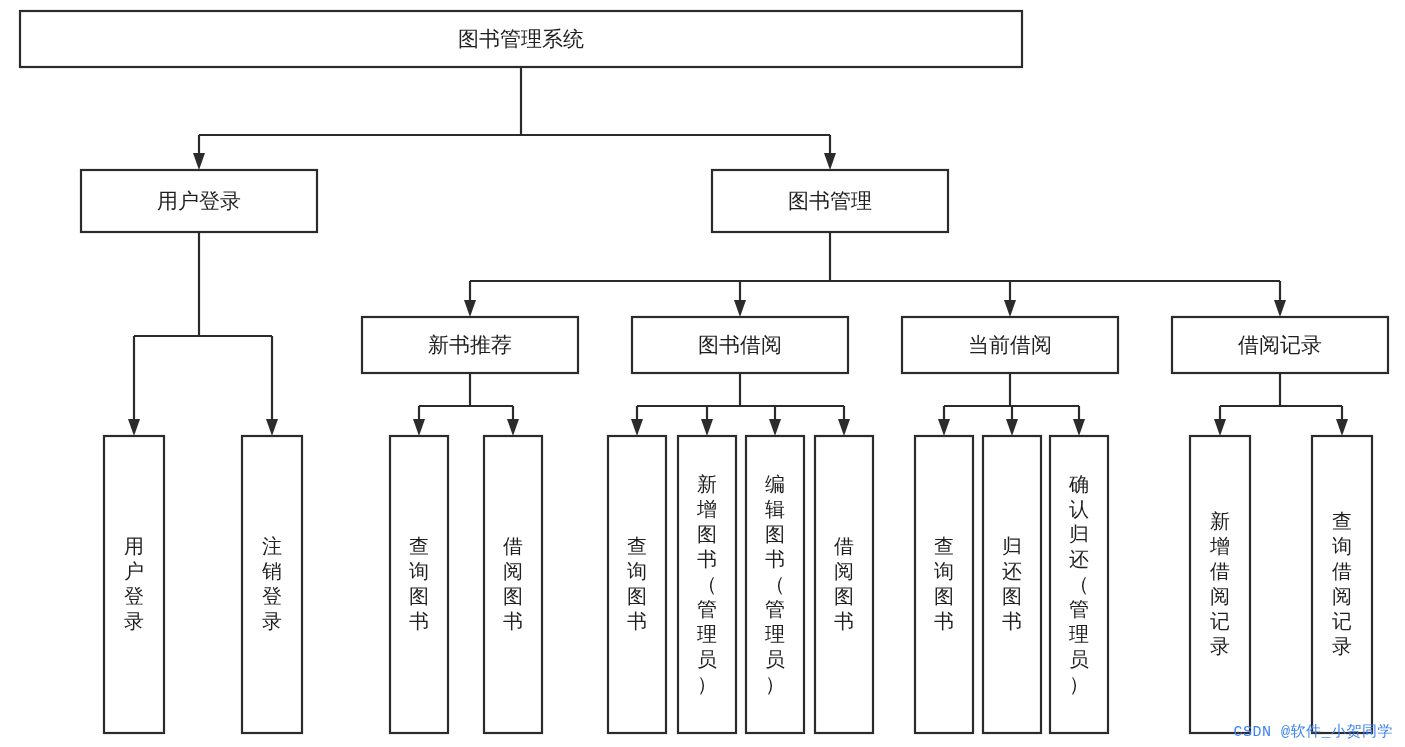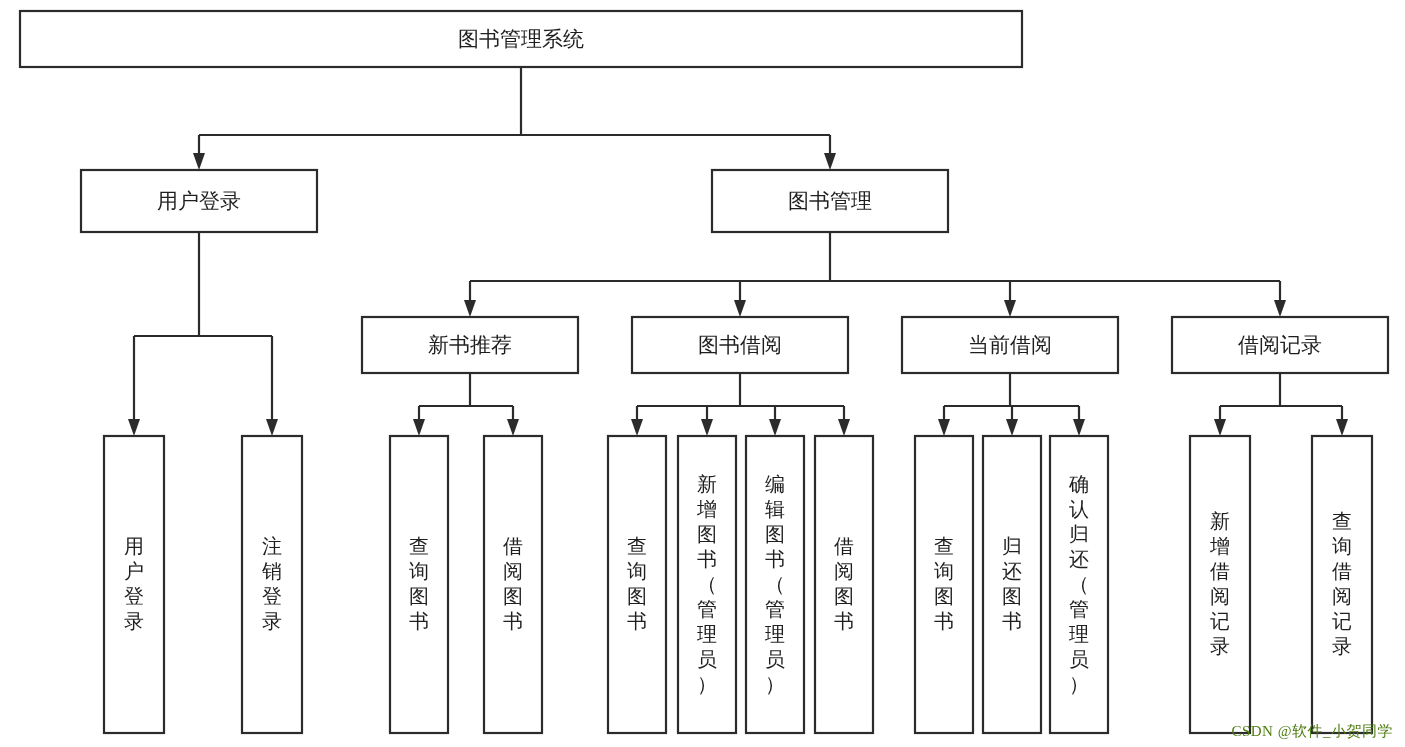--- a/index.html
+++ b/index.html
@@ -18,23 +18,23 @@
     font-family:"DejaVu Sans","Liberation Sans",sans-serif;
     fill:#1f1f1f;
     text-anchor:middle;
     dominant-baseline:middle;
   }
   .label-h{font-size:21px;}
   .label-v{font-size:20px;}
   .watermark{
     position:absolute;
     right:12px;bottom:6px;
-    font-family:Liberation Serif, serif;
+    font-family:Liberation Mono, monospace;
     font-size:15px;
-    color:#4d7c0f;
+    color:#3b82f6;
     letter-spacing:0.5px;
     white-space:nowrap;
     user-select:none;
     text-align:center;
   }
 </style>
 </head>
 <body>
 
 <div id="diagram-root">

